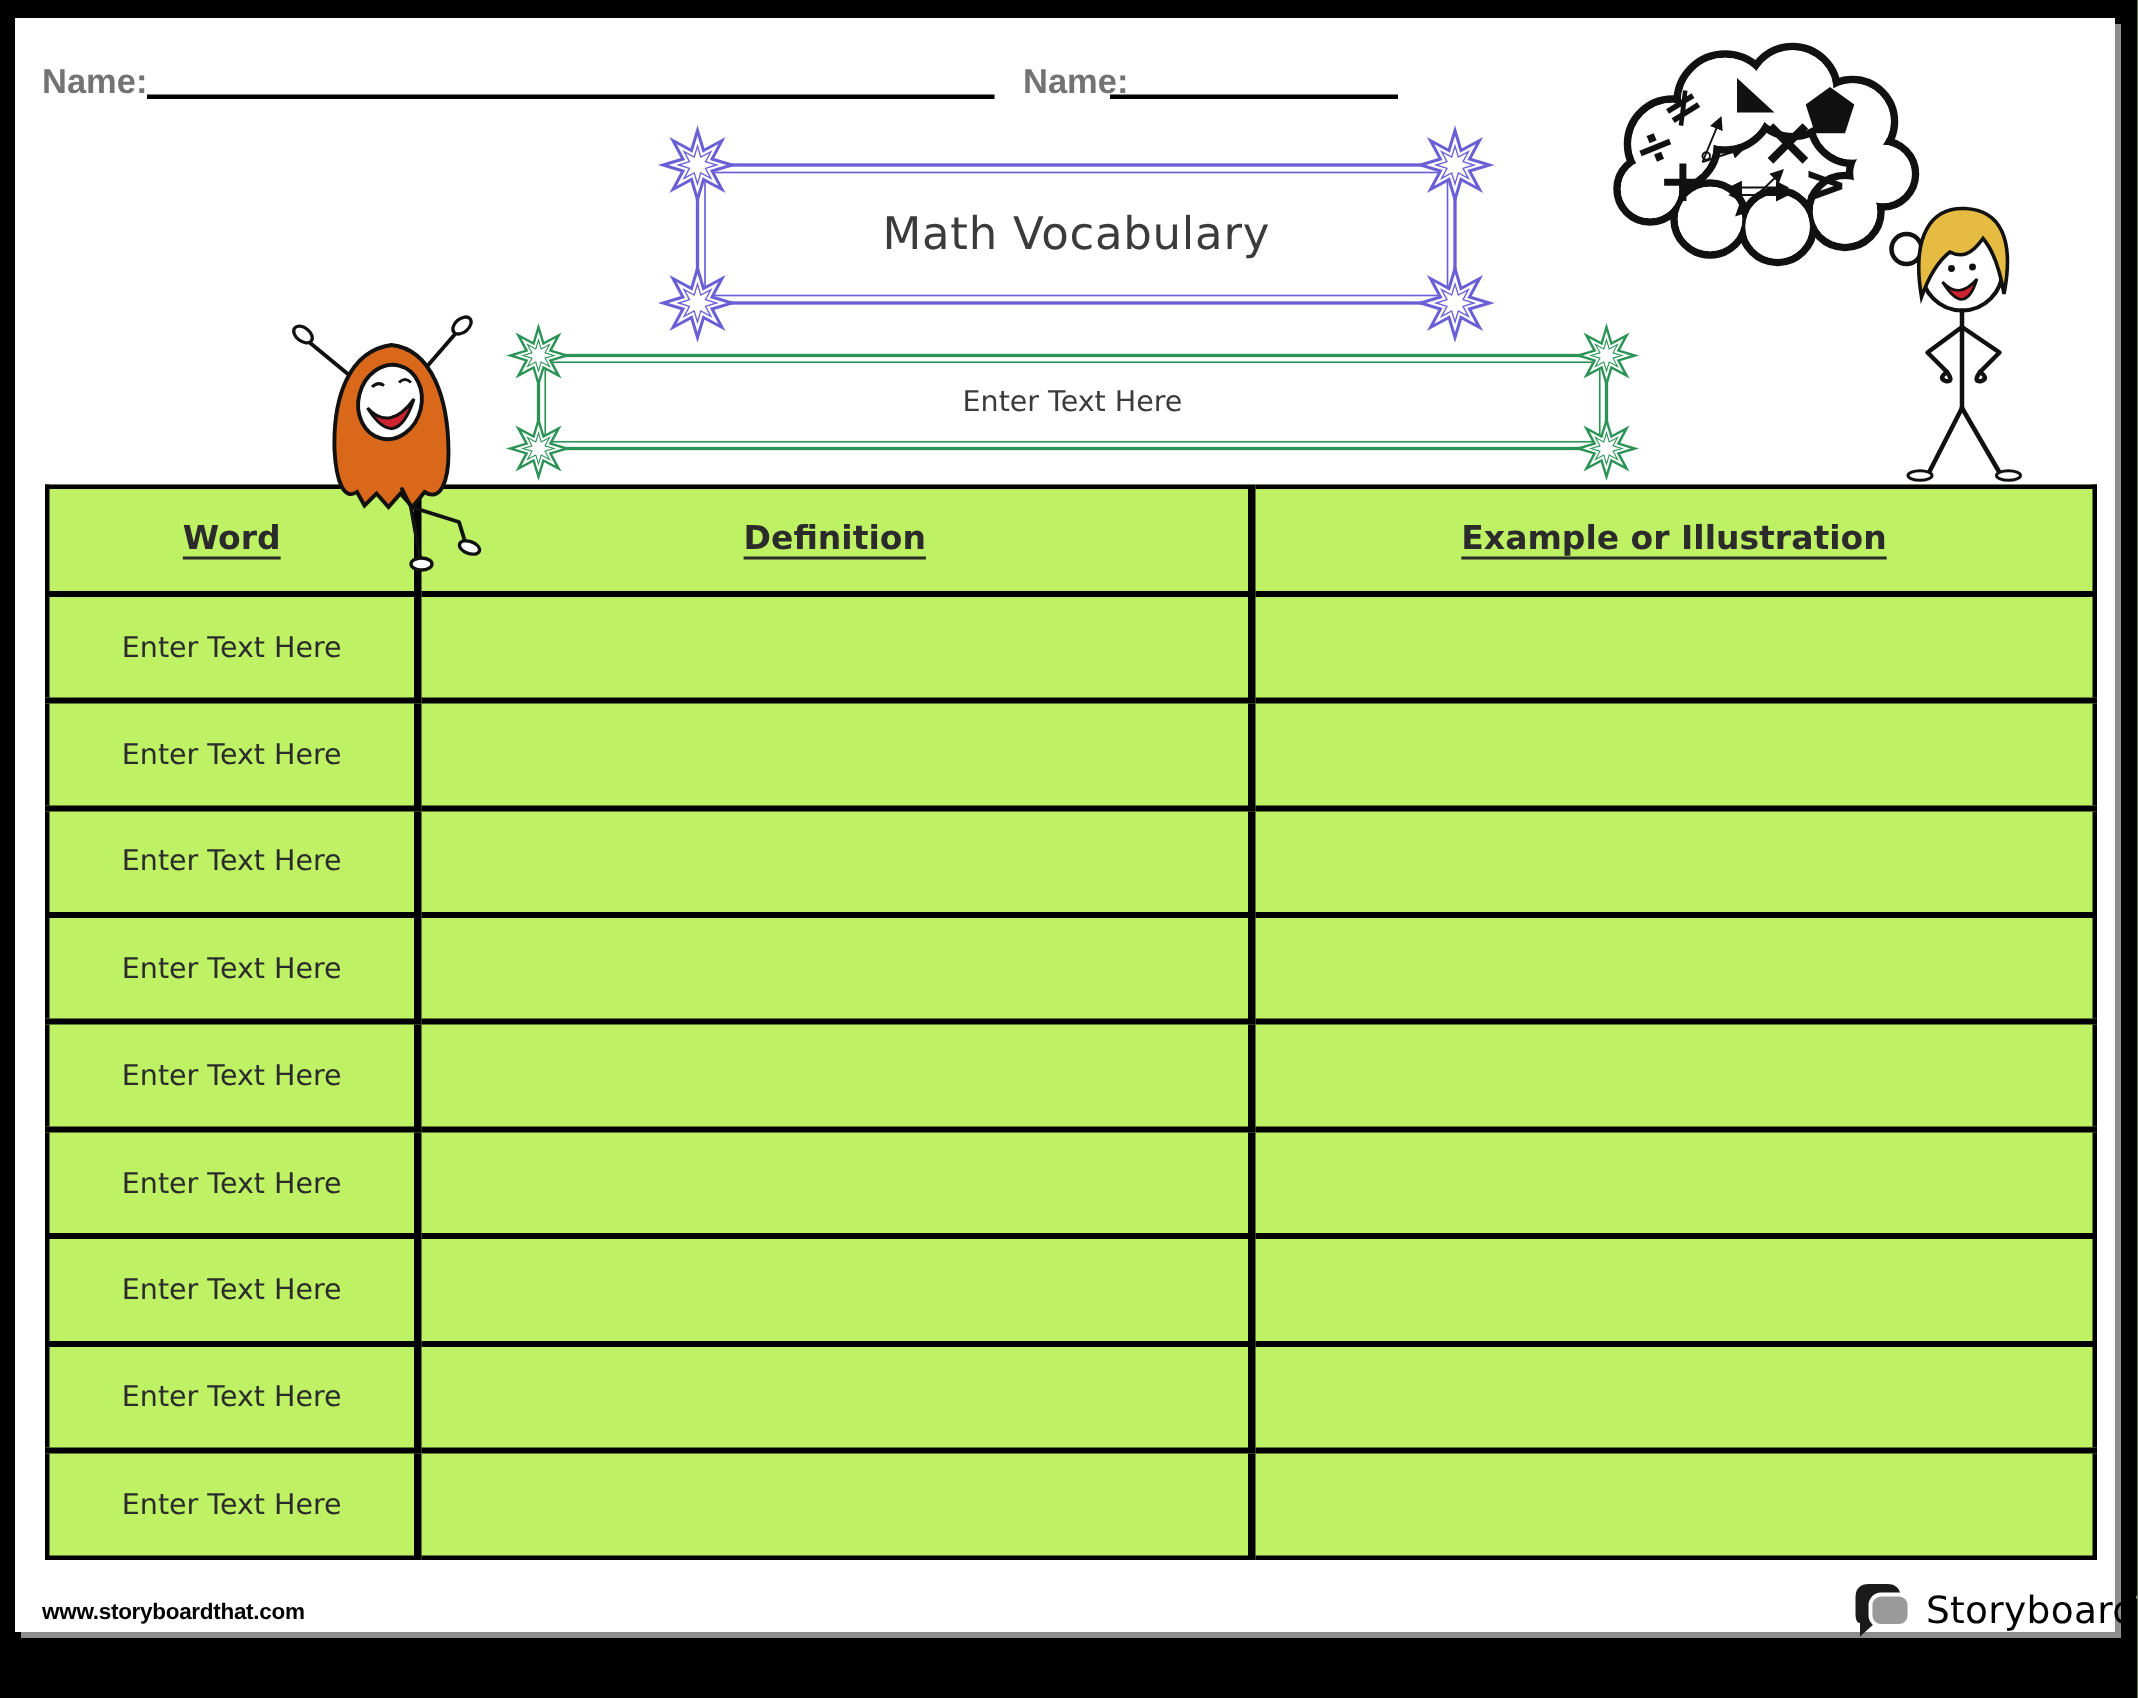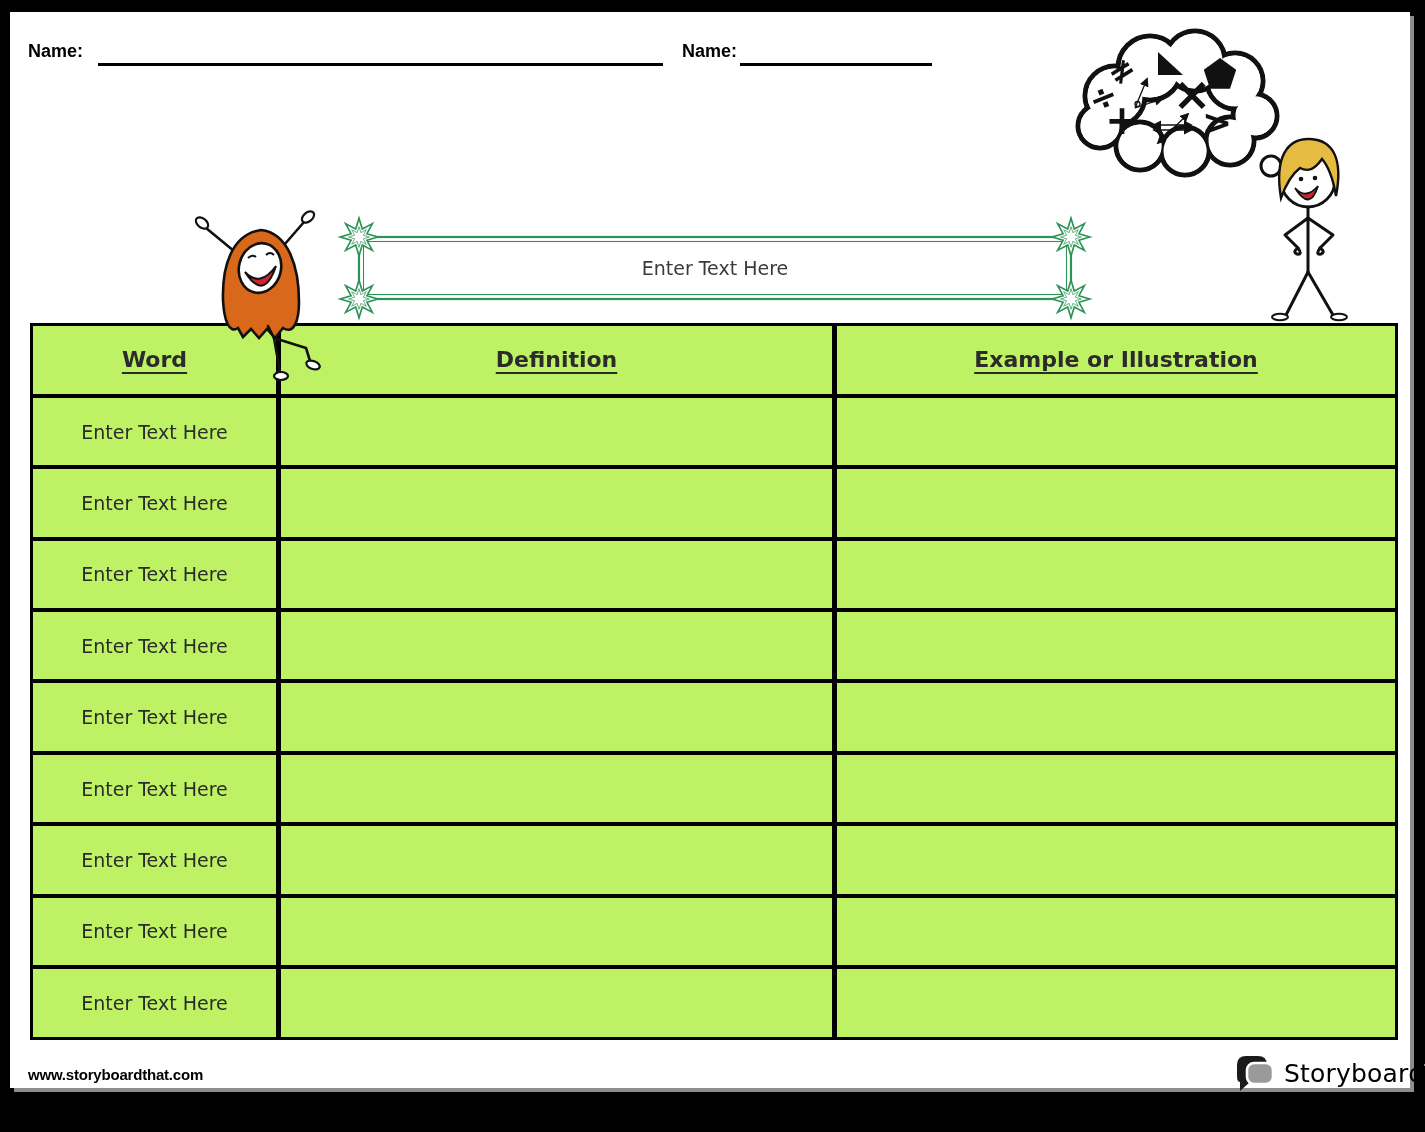--- a/index.html
+++ b/index.html
@@ -8,21 +8,21 @@
     font-family:"DejaVu Sans", sans-serif;overflow:hidden;
   }
   .page{
     position:absolute;left:10px;top:12px;width:1400px;height:1076px;
     background:#fff;box-shadow:4px 4px 0 #8d8d8d;
   }
   .abs{position:absolute;}
   
   .field-label{
     font-family:"Liberation Sans", sans-serif;font-weight:bold;
-    font-size:18px;color:#000000;
+    font-size:23px;color:#737373;
   }
   .write-line{background:#000;height:3px;}
   
   .frame{position:absolute;}
   .frame svg{position:absolute;left:0;top:0;overflow:visible;}
   .frame-text{
     position:absolute;left:0;top:0;width:100%;height:100%;
     display:flex;align-items:center;justify-content:center;
     color:#3b3b3b;
   }
@@ -73,20 +73,39 @@
   </defs>
 </svg>
 
 <div class="page">
 
   <div class="abs field-label" style="left:18px;top:29px;">Name:</div>
   <div class="abs write-line" style="left:88px;top:51px;width:565px;"></div>
   <div class="abs field-label" style="left:672px;top:29px;">Name:</div>
   <div class="abs write-line" style="left:730px;top:51px;width:192px;"></div>
 
+  <div class="frame" style="left:445px;top:88px;width:525px;height:112px;">
+    <svg width="525" height="112">
+      <g style="stroke:var(--title_border,#6b5fd6)">
+        <rect x="10" y="10" width="505" height="92" fill="none" stroke-width="2.2"></rect>
+        <rect x="15" y="15" width="495" height="82" fill="none" stroke-width="1.1"></rect>
+        <g fill="#fff">
+          <use href="#star8" transform="translate(10,10)" stroke-width="2"></use>
+          <use href="#star8" transform="translate(515,10)" stroke-width="2"></use>
+          <use href="#star8" transform="translate(10,102)" stroke-width="2"></use>
+          <use href="#star8" transform="translate(515,102)" stroke-width="2"></use>
+          <use href="#star8" transform="translate(10,10) scale(0.55)" stroke-width="1.6"></use>
+          <use href="#star8" transform="translate(515,10) scale(0.55)" stroke-width="1.6"></use>
+          <use href="#star8" transform="translate(10,102) scale(0.55)" stroke-width="1.6"></use>
+          <use href="#star8" transform="translate(515,102) scale(0.55)" stroke-width="1.6"></use>
+        </g>
+      </g>
+    </svg>
+    <div class="frame-text title-text">Math Vocabulary</div>
+  </div>
 
   <div class="frame" style="left:340px;top:216px;width:730px;height:80px;">
     <svg width="730" height="80">
       <g style="stroke:var(--subtitle_border,#2b9355)">
         <rect x="9" y="9" width="712" height="62" fill="none" stroke-width="2.2"></rect>
         <rect x="13.5" y="13.5" width="703" height="53" fill="none" stroke-width="1.1"></rect>
         <g fill="#fff">
           <use href="#star8" transform="translate(9,9) scale(0.82)" stroke-width="2"></use>
           <use href="#star8" transform="translate(721,9) scale(0.82)" stroke-width="2"></use>
           <use href="#star8" transform="translate(9,71) scale(0.82)" stroke-width="2"></use>

